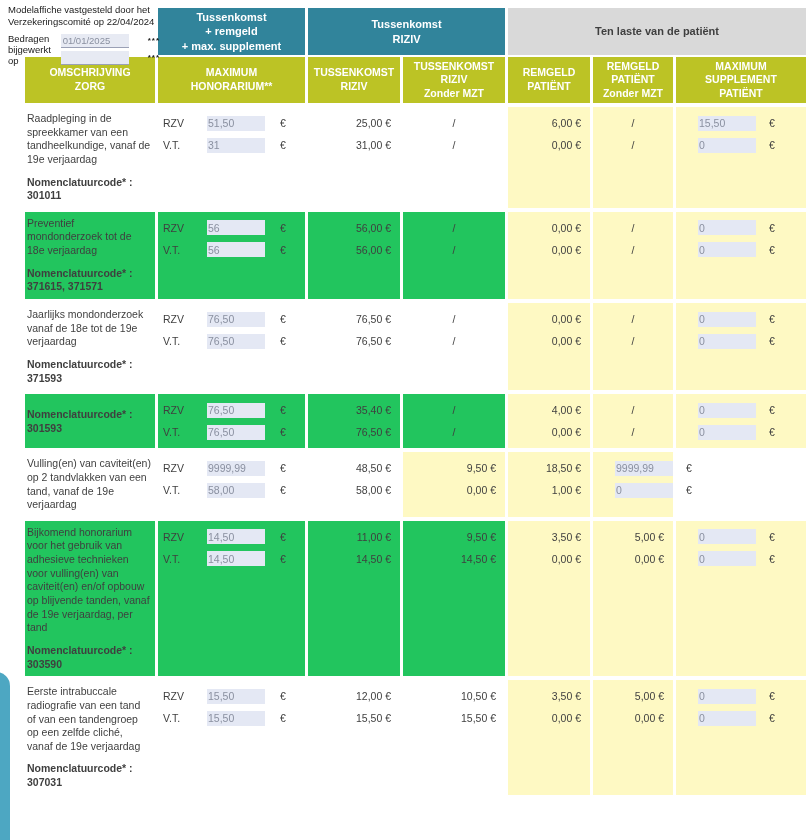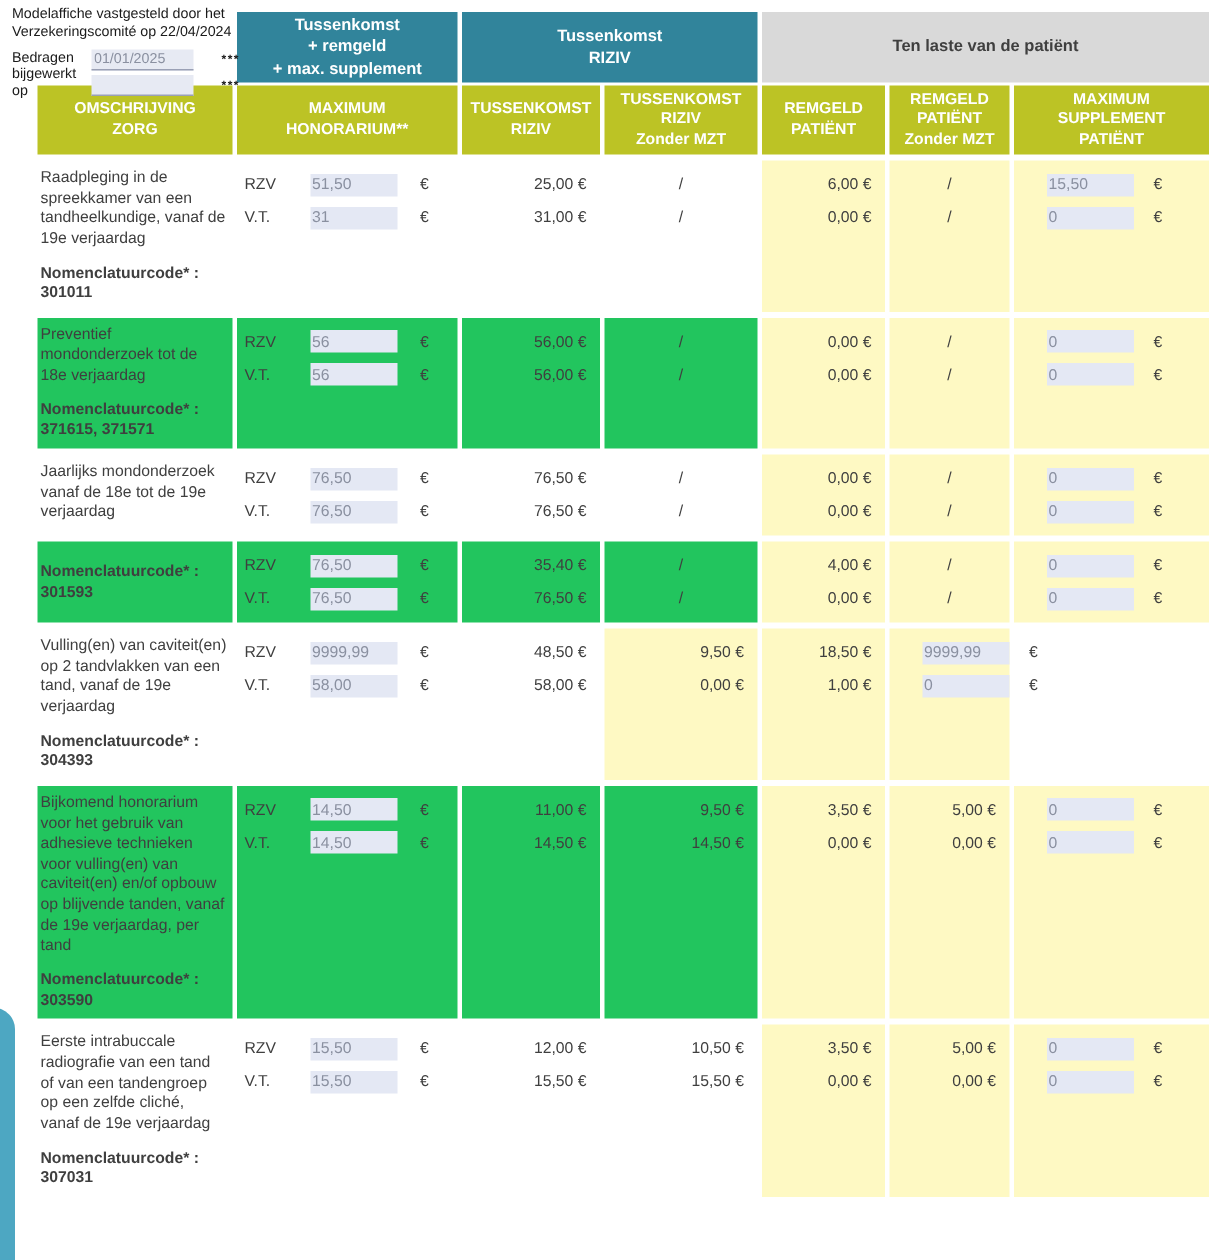--- a/index.html
+++ b/index.html
@@ -2,21 +2,21 @@
 <html><head>
 <meta charset="utf-8">
 <style>
   html,body{margin:0;padding:0;}
   .page{position:relative;width:811px;height:840px;background:#ffffff;
         font-family:"Liberation Sans",sans-serif;color:#3f3f3f;overflow:hidden;}
 
   
   .info{position:absolute;left:8px;top:4px;width:152px;font-size:9.5px;color:#1a1a1a;}
   .info .note{line-height:1.25;margin-bottom:5px;}
-  .updated{display:flex;align-items:flex-start;gap:4px;}
+  .updated{display:flex;align-items:center;gap:4px;}
   .fields{display:flex;flex-direction:column;gap:3px;}
   .frow{display:flex;align-items:center;gap:19px;}
   .date-fld{width:64px;height:13px;background:#e7eaf3;border:none;border-bottom:1px solid #9aa0b5;
             font-family:"Liberation Sans",sans-serif;font-size:9.5px;color:#8a90a0;padding:0 2px;}
   .stars{font-size:8px;font-weight:bold;color:#1a1a1a;letter-spacing:1px;}
 
   
   .grid{display:grid;grid-template-columns:130px 147px 92px 102px 82px 80px 130px;
         column-gap:3px;margin-left:25px;width:781px;}
 
@@ -191,20 +191,21 @@
           <div class="line">
             <input class="fld" type="text" value="0" style="">
             <span class="eur">€</span>
           </div>
         </div>
       </div>
 
       <div class="grid trow">
         <div class="c-desc rowbg">
           <div>Jaarlijks mondonderzoek vanaf de 18e tot de 19e verjaardag</div>
+          <div class="code">Nomenclatuurcode* : 371593</div>
         </div>
         <div class="c-hon rowbg">
           <div class="line">
             <span class="lbl">RZV</span>
             <input class="fld" type="text" value="76,50" style="">
             <span class="eur">€</span>
           </div>
           <div class="line">
             <span class="lbl">V.T.</span>
             <input class="fld" type="text" value="76,50" style="">
@@ -279,21 +280,20 @@
           <div class="line">
             <input class="fld" type="text" value="0" style="">
             <span class="eur">€</span>
           </div>
         </div>
       </div>
 
       <div class="grid trow">
         <div class="c-desc rowbg">
           <div>Vulling(en) van caviteit(en) op 2 tandvlakken van een tand, vanaf de 19e verjaardag</div>
-          <div class="code">Nomenclatuurcode* : 304393</div>
         </div>
         <div class="c-hon rowbg">
           <div class="line">
             <span class="lbl">RZV</span>
             <input class="fld" type="text" value="9999,99" style="">
             <span class="eur">€</span>
           </div>
           <div class="line">
             <span class="lbl">V.T.</span>
             <input class="fld" type="text" value="58,00" style="">

